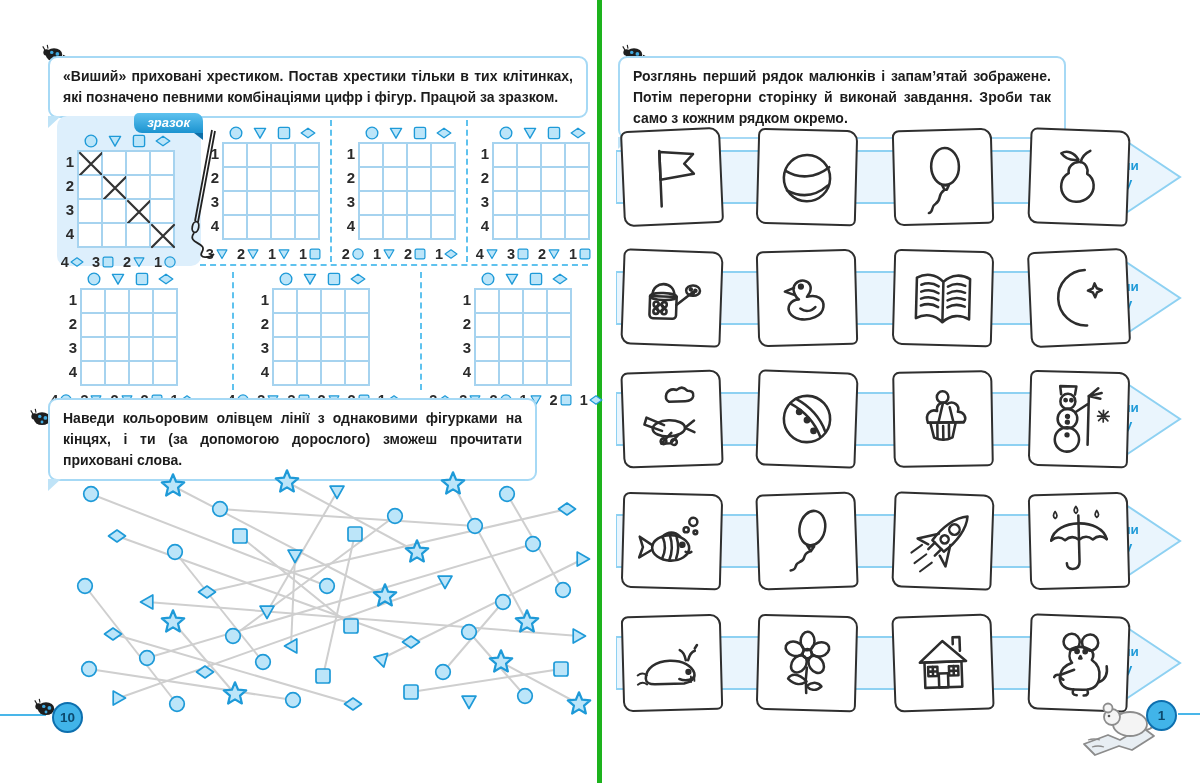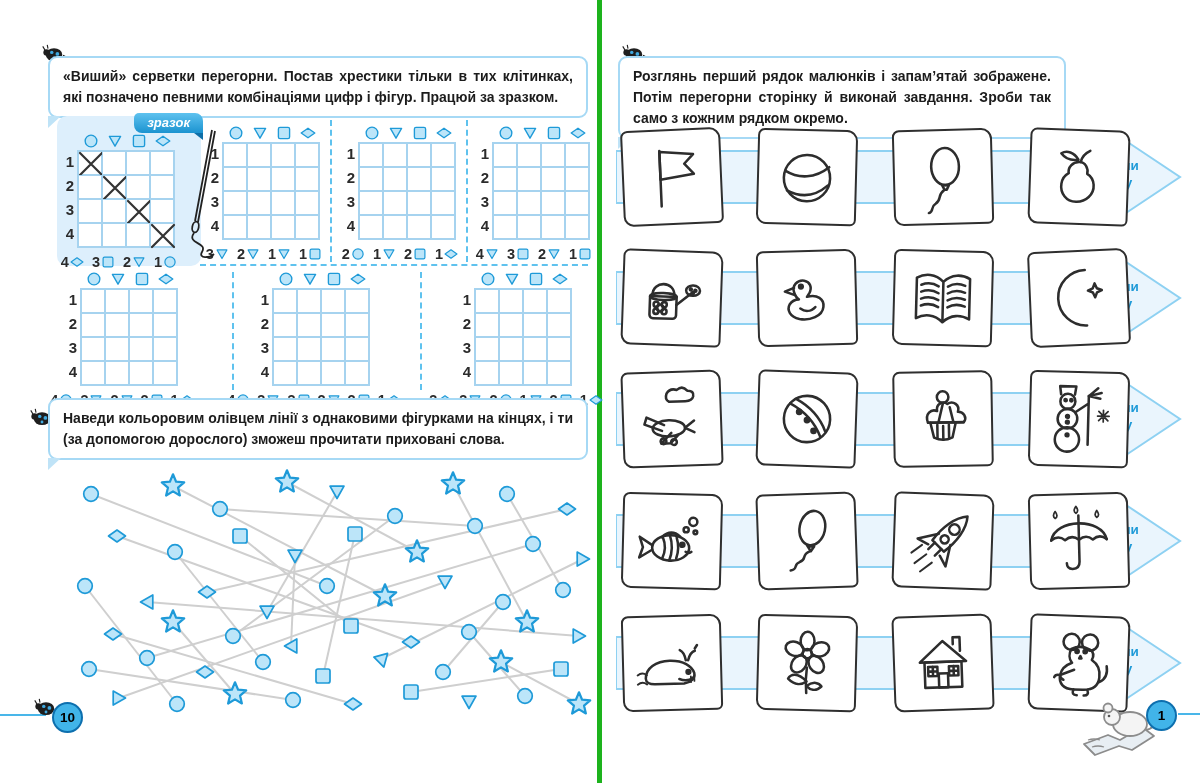--- a/index.html
+++ b/index.html
@@ -39,42 +39,42 @@
   .dash-h{position:absolute;height:0;border-top:2px dashed #5fc2ee;}
   
   .mem-row{position:absolute;left:616px;width:570px;height:104px;}
   .mem-row svg.arrow{position:absolute;left:0;top:0;}
   .arrow-label{position:absolute;left:432px;top:33px;width:112px;text-align:center;
       font-size:13.5px;font-weight:700;color:#1e9ad8;line-height:1.25;}
   .pic-card{position:absolute;top:4px;width:100px;height:96px;background:#fff;border:2.3px solid #2f2f2f;
       border-radius:7px 11px 6px 10px;display:flex;align-items:center;justify-content:center;box-sizing:border-box;}
   
   .page-badge{position:absolute;width:27px;height:27px;border-radius:50%;background:#41b4e9;
-      border:2.5px solid #0d6fae;color:#000000;font-weight:700;font-size:13.5px;
+      border:2.5px solid #0d6fae;color:#0c4a6e;font-weight:700;font-size:13.5px;
       display:flex;align-items:center;justify-content:center;box-sizing:content-box;}
   .footer-line{position:absolute;height:2px;background:#49b6e9;}
 </style>
 </head>
 <body>
 
 <div class="divider"></div>
 
 <div>
   <span class="abs" style="left:42px;top:44px;" id="bug1"><svg width="24" height="19" viewBox="0 0 32 25">
         <g>
           <path d="M4 8L1 3M8 6L7 1M28 15l4 2M27 18l3 4" stroke="#222" stroke-width="1.5" fill="none"></path>
           <ellipse cx="16" cy="14" rx="11" ry="8.5" fill="#1e1e1e"></ellipse>
           <circle cx="6" cy="11" r="4.2" fill="#1e1e1e"></circle>
           <circle cx="13" cy="11" r="2.3" fill="#3fa9e0"></circle>
           <circle cx="20.5" cy="13" r="2.5" fill="#3fa9e0"></circle>
           <circle cx="16" cy="18.5" r="1.9" fill="#3fa9e0"></circle>
         </g>
       </svg></span>
   <div class="note" style="left:48px;top:56px;width:540px;">
-    <span>«Виший» серветки перегорни. Постав хрестики тільки в тих клітинках, які позначено певними комбінаціями цифр і фігур. Працюй за зразком.</span>
+    <span>«Виший» приховані хрестиком. Постав хрестики тільки в тих клітинках, які позначено певними комбінаціями цифр і фігур. Працюй за зразком.</span>
   </div>
 
   <div class="sample-box">
     <div class="sample-tab">зразок</div>
     <div class="grid-block" id="grid-0">
         <div class="g-head">
           <span>
             <svg width="16" height="16" viewBox="0 0 20 20" style="display:block">
               <g fill="#bce5f9" stroke="#1e9ad8" stroke-width="1.7" stroke-linejoin="round" transform="rotate(0 10 10)">
                 <circle cx="10" cy="10" r="7.3"></circle>
@@ -858,21 +858,21 @@
   <span class="abs" style="left:30px;top:408px;" id="bug2"><svg width="24" height="19" viewBox="0 0 32 25">
         <g>
           <path d="M4 8L1 3M8 6L7 1M28 15l4 2M27 18l3 4" stroke="#222" stroke-width="1.5" fill="none"></path>
           <ellipse cx="16" cy="14" rx="11" ry="8.5" fill="#1e1e1e"></ellipse>
           <circle cx="6" cy="11" r="4.2" fill="#1e1e1e"></circle>
           <circle cx="13" cy="11" r="2.3" fill="#3fa9e0"></circle>
           <circle cx="20.5" cy="13" r="2.5" fill="#3fa9e0"></circle>
           <circle cx="16" cy="18.5" r="1.9" fill="#3fa9e0"></circle>
         </g>
       </svg></span>
-  <div class="note" style="left:48px;top:398px;width:540px;">
+  <div class="note" style="left:48px;top:398px;width:489px;">
     <span>Наведи кольоровим олівцем лінії з однаковими фігурками на кінцях, і ти (за допомогою дорослого) зможеш прочитати приховані слова.</span>
   </div>
 
   <div class="abs" style="left:55px;top:464px;" id="shape-field"><svg width="540" height="252" viewBox="0 0 540 252">
         <g stroke="#cfcfcf" stroke-width="2">
           <line x1="118" y1="22" x2="330" y2="132"></line>
           <line x1="232" y1="18" x2="362" y2="88"></line>
           <line x1="398" y1="20" x2="472" y2="158"></line>
           <line x1="118" y1="158" x2="180" y2="230"></line>
           <line x1="446" y1="198" x2="524" y2="240"></line>

